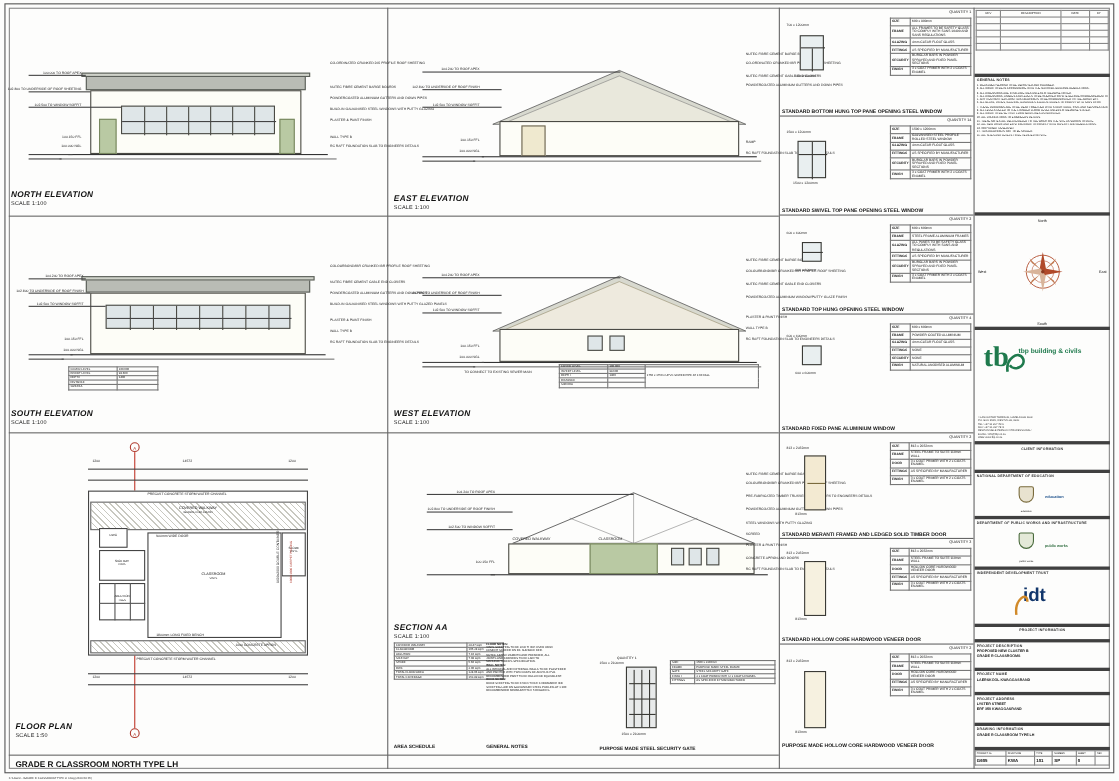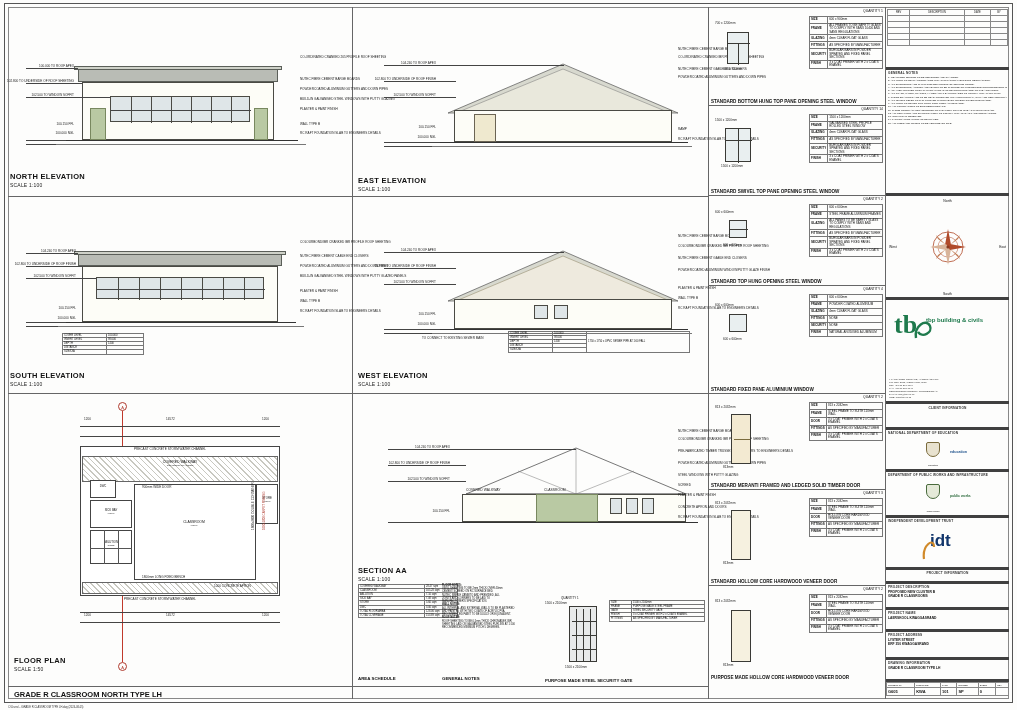--- a/index.html
+++ b/index.html
@@ -24,21 +24,21 @@
   .inner-frame {
     position:absolute; left:8px; top:7px; width:1001px; height:692px;
     border:1px solid #888;
   }
   
   .vline { position:absolute; background:#666; width:1px; }
   .hline { position:absolute; background:#666; height:1px; }
 
   
   .block { position:absolute; }
-  .blk-title { font-size:7.5px; font-weight:bold; letter-spacing:.3px; }
+  .blk-title { font-size:7.5px; font-weight:bold; letter-spacing:.3px;font-style:italic; }
   .blk-scale { font-size:5px; letter-spacing:.2px; color:#222; }
 
   .lbl { position:absolute; font-size:3.1px; line-height:1.25; color:#222; white-space:nowrap; }
   .lbl.r { text-align:right; }
 
   
   .dimline { position:absolute; height:1px; background:#444; }
 
   
   .roof { position:absolute; background:#b9bcb5; border:1px solid #5b5f59; }

